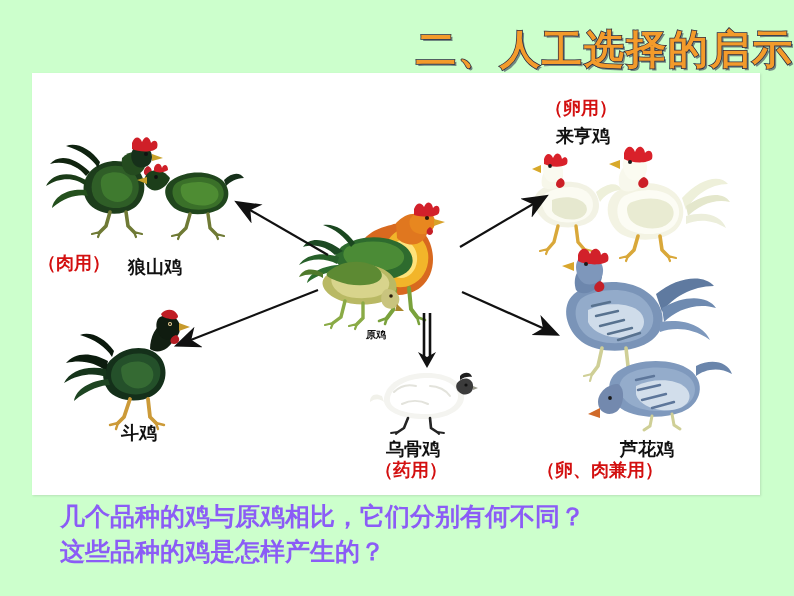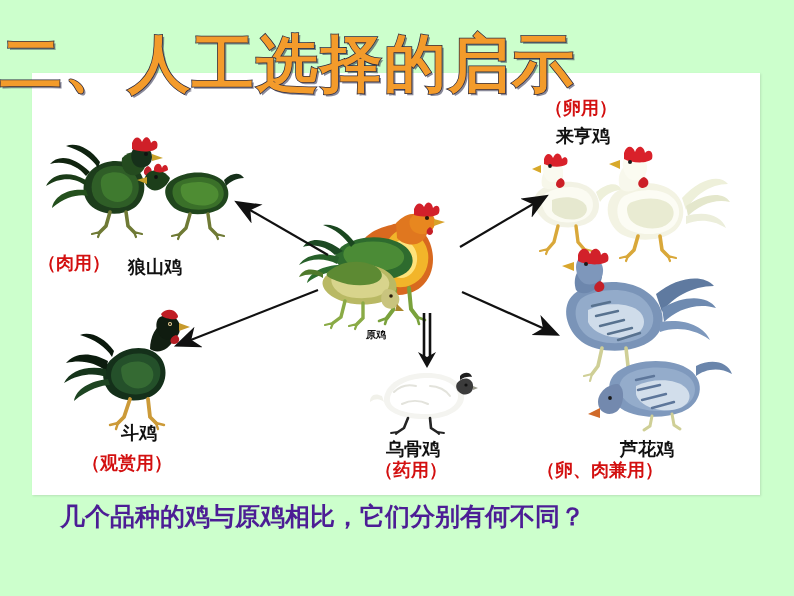--- a/index.html
+++ b/index.html
@@ -14,41 +14,41 @@
   
   #panel{
     position:absolute;left:32px;top:73px;width:728px;height:422px;
     background:#ffffff;
     box-shadow:1px 1px 2px rgba(120,140,120,.25);
   }
 
   
   #title{
     position:absolute;left:0;top:22px;width:794px;
-    text-align:left;
+    text-align:right;
     font-family:"DejaVu Sans","Liberation Sans",sans-serif;
-    font-size:62px;font-weight:bold;letter-spacing:2px;
+    font-size:40px;font-weight:bold;letter-spacing:2px;
     color:#F39B2B;
     -webkit-text-stroke:1.5px #2a2a40;
     paint-order:stroke fill;
     text-shadow:2px 2px 0 rgba(40,40,70,.55);
     z-index:30;white-space:nowrap;
   }
 
   
   .lbl{position:absolute;white-space:nowrap;z-index:20;
        font-family:"DejaVu Serif","Liberation Serif",serif;}
   .lbl.breed{color:#111;font-weight:bold;font-size:18px;}
   .lbl.use{color:#d31010;font-weight:bold;font-size:18px;}
 
   
   #questions{
     position:absolute;left:60px;top:500px;width:720px;z-index:25;
     font-family:"DejaVu Sans","Liberation Sans",sans-serif;
-    font-size:25px;font-weight:bold;color:#4c1d95;line-height:1.38;
+    font-size:25px;font-weight:bold;color:#8b5cf6;line-height:1.38;
   }
   #questions div{white-space:nowrap;}
 
   
   .bird{position:absolute;z-index:10;}
   svg{display:block;overflow:visible;}
 
   
   #arrows{position:absolute;left:0;top:0;width:794px;height:596px;z-index:15;pointer-events:none;}
 </style>
@@ -265,21 +265,20 @@
       <path d="M44,64 C24,60 8,66 2,78 C18,68 34,68 44,72 Z" fill="#16351b"></path>
       <path d="M46,74 C28,76 14,84 12,96 C26,84 40,80 48,80 Z" fill="#1e4522"></path>
       <path d="M52,46 C42,32 28,26 18,30 C32,34 44,42 50,52 Z" fill="#0a180c"></path>
 
       <path d="M68,94 L62,112 L56,118" stroke="#cc9a38" stroke-width="3.8" fill="none" stroke-linecap="round"></path>
       <path d="M86,94 L88,112 L94,118" stroke="#cc9a38" stroke-width="3.8" fill="none" stroke-linecap="round"></path>
       <path d="M56,118 L48,120 M56,118 L54,124 M94,118 L102,120 M94,118 L96,124" stroke="#cc9a38" stroke-width="2.4" fill="none" stroke-linecap="round"></path>
     </svg>
   </div>
   <div class="lbl breed" style="left:121px;top:421px;">斗鸡</div>
-  <div class="lbl use" style="left:82px;top:451px;">（观赏用）</div>
 
   <div class="bird" style="left:368px;top:362px;">
     <svg width="110" height="72" viewBox="0 0 110 72">
 
       <path d="M16,36 C18,22 34,12 56,11 C78,10 94,19 96,32 C98,45 84,56 60,57
                C36,58 14,50 16,36 Z" fill="#f4f4f0"></path>
       <path d="M22,36 C24,25 38,17 57,16 C75,15 89,22 90,33 C91,44 78,52 58,52
                C38,52 20,47 22,36 Z" fill="#ffffff"></path>
 
       <path d="M26,30 C32,24 40,22 48,24 M34,42 C42,38 52,38 60,42 M62,24 C70,24 78,28 82,34" stroke="#e3e3dc" stroke-width="2" fill="none" stroke-linecap="round"></path>
@@ -341,15 +340,16 @@
 
       <path d="M104,166 L102,176 L96,180" stroke="#cfcf96" stroke-width="3" fill="none" stroke-linecap="round"></path>
       <path d="M124,164 L126,175 L132,179" stroke="#cfcf96" stroke-width="3" fill="none" stroke-linecap="round"></path>
     </svg>
   </div>
   <div class="lbl breed" style="left:620px;top:437px;text-align:center;">芦花鸡</div>
   <div class="lbl use" style="left:537px;top:458px;">（卵、肉兼用）</div>
 
   <div id="questions">
     <div>几个品种的鸡与原鸡相比，它们分别有何不同？</div>
+    <div>这些品种的鸡是怎样产生的？</div>
   </div>
 
 </div>
 
 </body></html>

